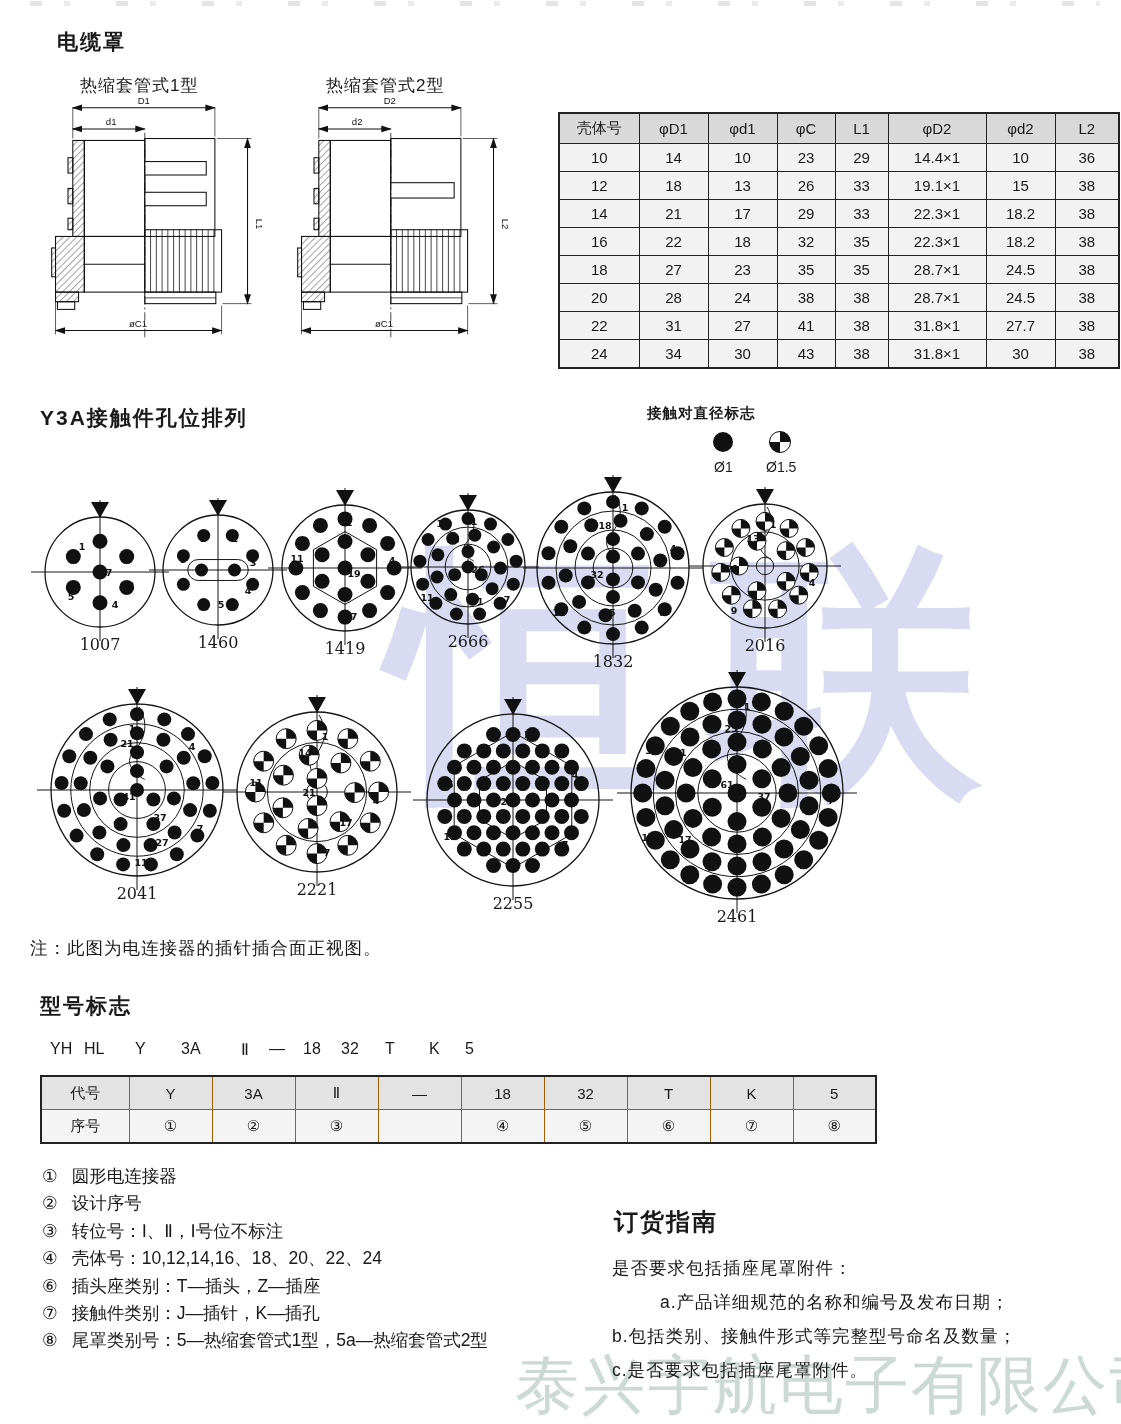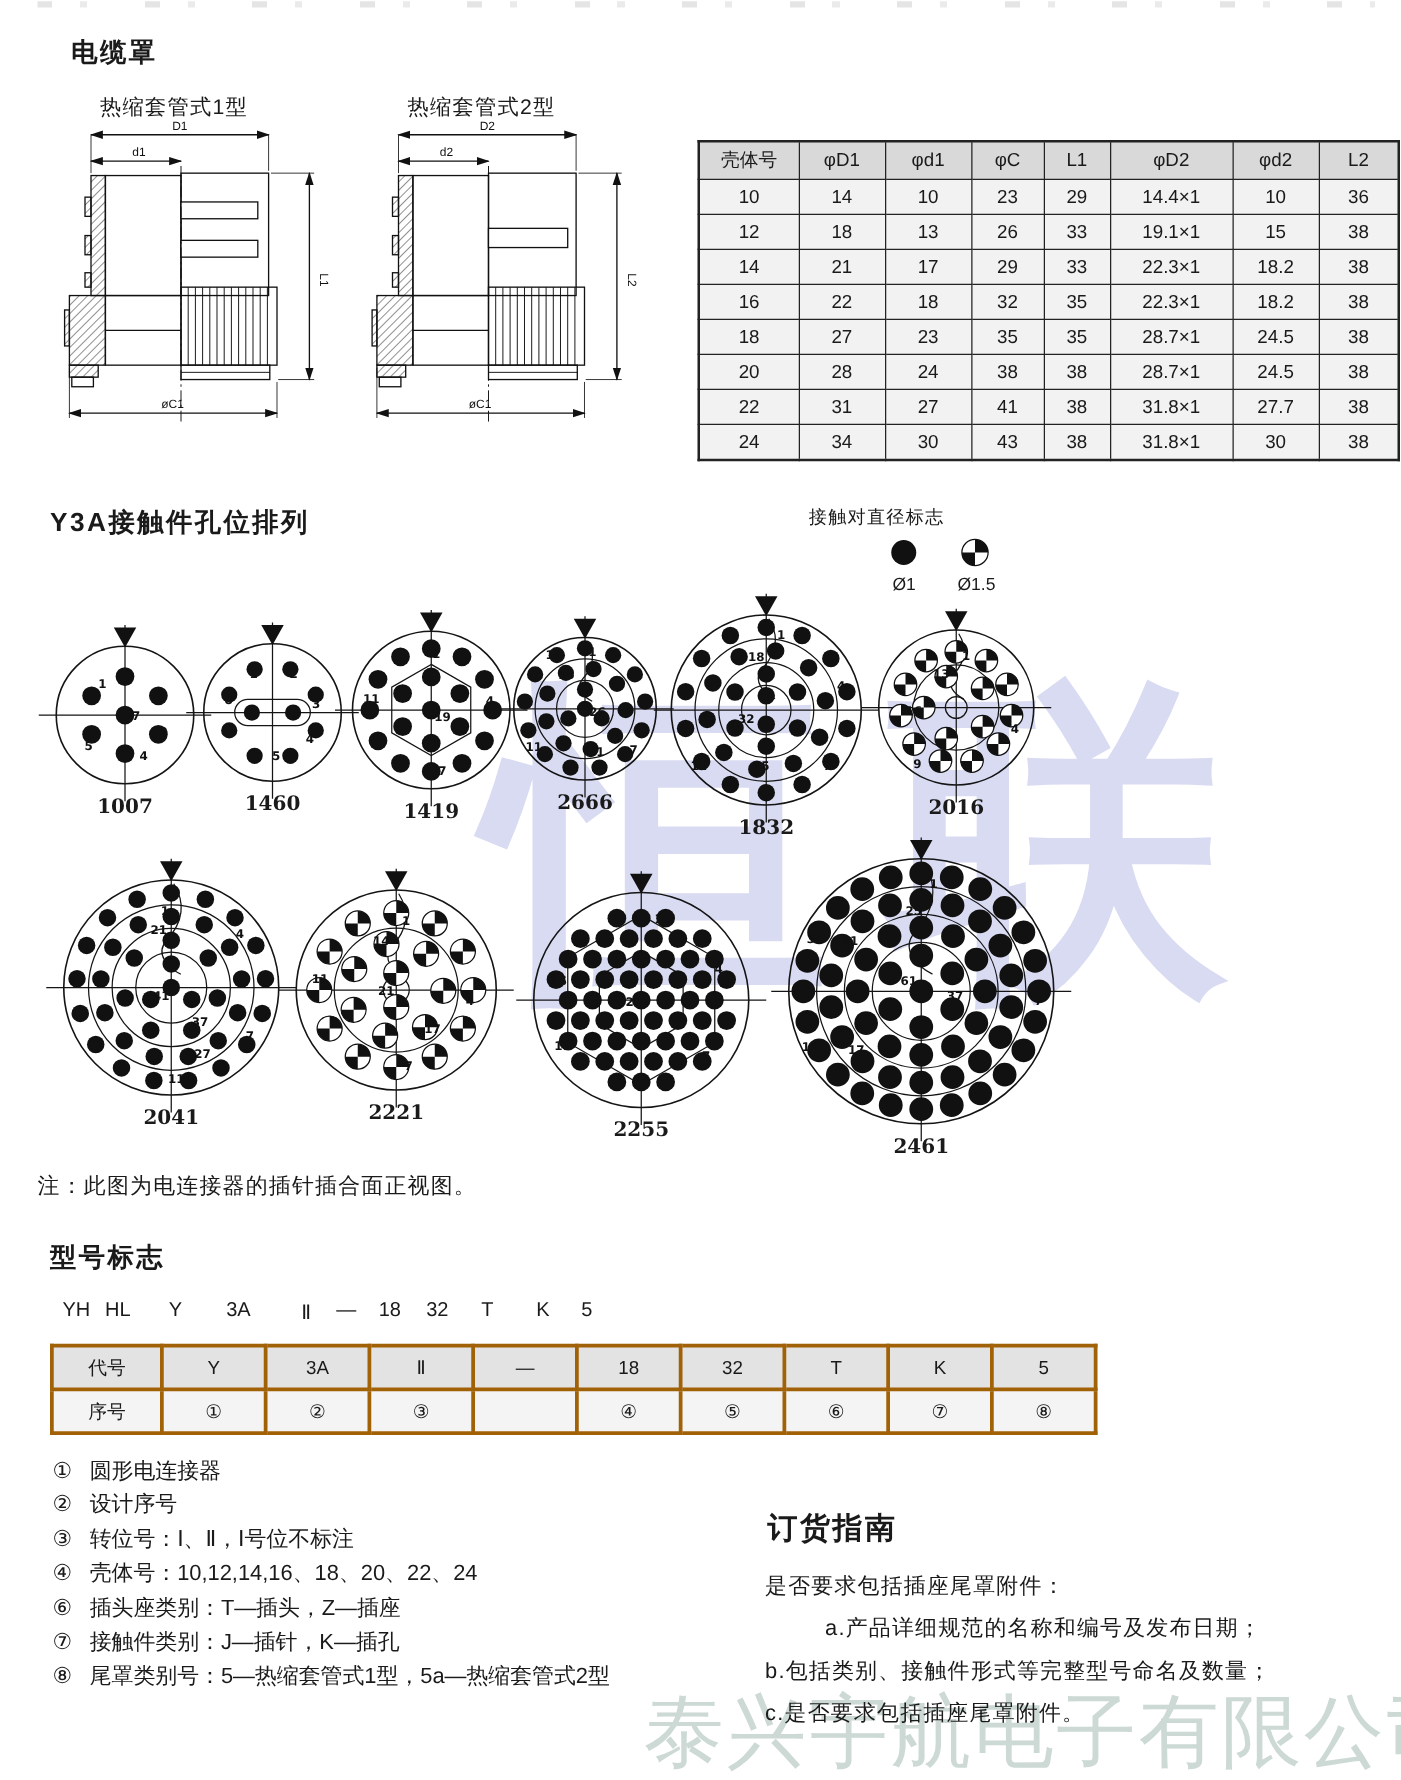--- a/index.html
+++ b/index.html
@@ -6,30 +6,30 @@
   .page{position:relative;width:1121px;height:1424px;background:#ffffff;overflow:hidden;
         font-family:"Liberation Sans",sans-serif;color:#1a1a1a;}
   .abs{position:absolute;}
   .sec-title{font-size:21px;font-weight:700;letter-spacing:2px;}
   .sub-label{font-size:17px;letter-spacing:1px;}
   .note-line{font-size:17.5px;letter-spacing:1px;}
   .dtable{border-collapse:collapse;table-layout:fixed;width:560px;font-size:15px;border:2px solid #222;}
   .dtable th{background:var(--thbg,#d9d9d9);font-weight:400;height:27px;border:1px solid #222;}
   .dtable td{background:var(--trbg,#f2f2f2);text-align:center;height:25px;border:1px solid #222;}
   .ctable{border-collapse:collapse;table-layout:fixed;width:836px;font-size:15px;border:2px solid #222;}
-  .ctable td{border:3px solid #a16207;text-align:center;height:30px;}
+  .ctable td{border:1px solid #a16207;text-align:center;height:30px;}
   .ctable tr.r1 td{background:var(--c1bg,#e3e3e3);}
   .ctable tr.r2 td{background:var(--c2bg,#f4f4f4);}
-  .diag-label{font-family:"DejaVu Serif",serif;font-weight:700;font-size:16px;width:90px;text-align:center;}
+  .diag-label{font-family:"DejaVu Serif",serif;font-weight:400;font-size:16px;width:90px;text-align:center;}
   .pnum{font:bold 9.5px "DejaVu Sans",sans-serif;fill:#111;}
   .list-row{font-size:17.5px;height:27.4px;white-space:nowrap;}
   .list-row .cnum{margin-right:14px;}
   .model-ex{font-size:16px;font-weight:400;}
   .order-line{font-size:17.5px;letter-spacing:1px;white-space:nowrap;}
-  .legend-title{font-size:14.5px;font-weight:400;letter-spacing:1px;}
+  .legend-title{font-size:14.5px;font-weight:700;letter-spacing:1px;}
   .legend-lab{font-size:14px;}
   .wm-center{font-size:270px;line-height:1;font-weight:700;letter-spacing:50px;white-space:nowrap;}
   .wm-bottom{font-size:64px;font-family:"Liberation Serif",serif;letter-spacing:2px;white-space:nowrap;}
   .top-frag{height:5px;opacity:.55;
     background:repeating-linear-gradient(90deg,#cfcfcf 0 12px,#ffffff 12px 34px,#dadada 34px 40px,#ffffff 40px 86px);}
 </style>
 </head>
 <body>
 
 <div class="page" id="page">

